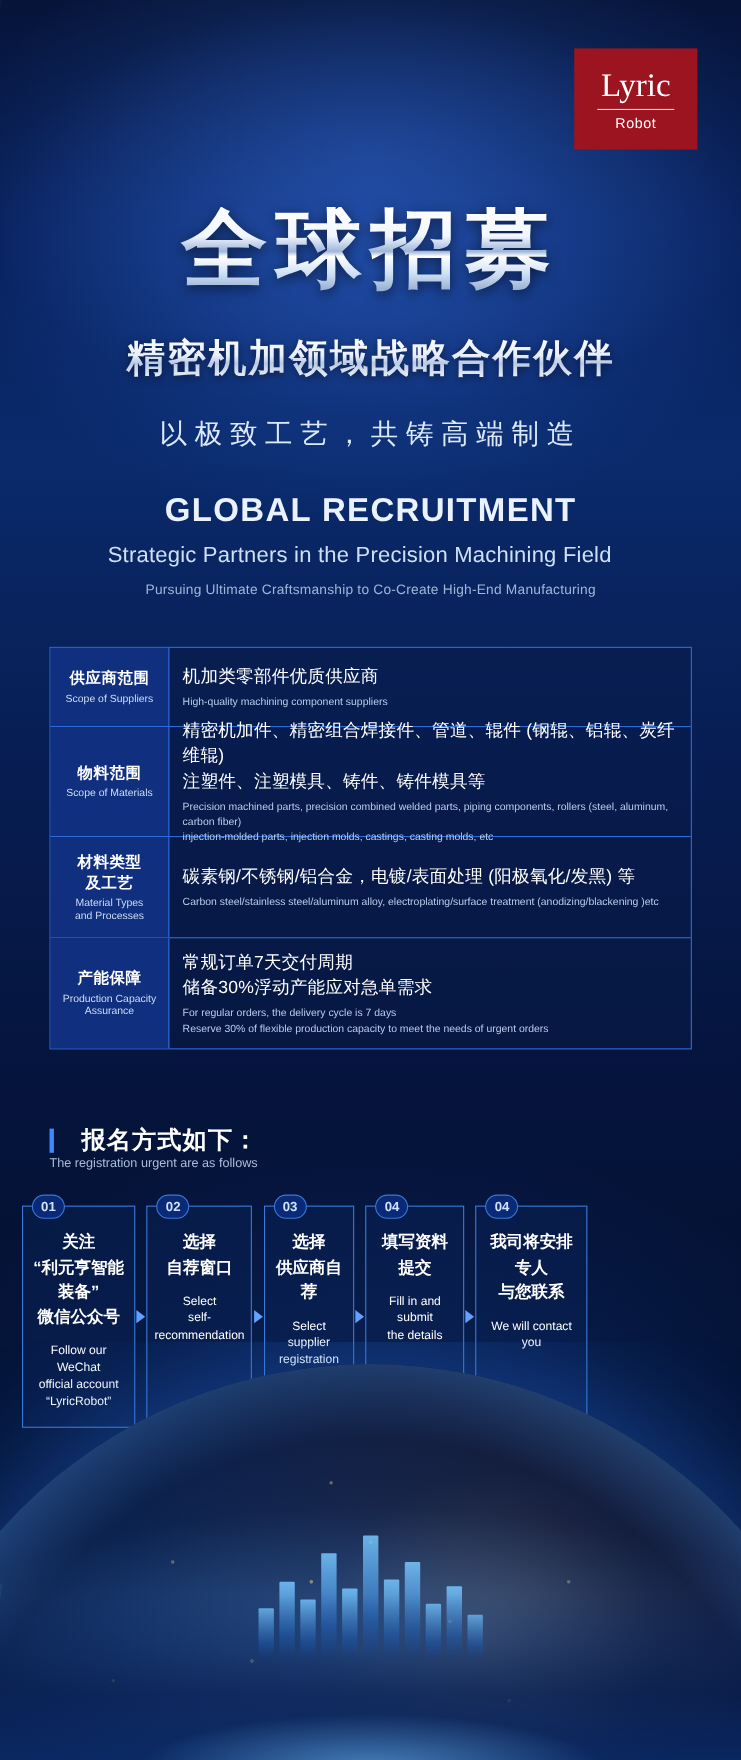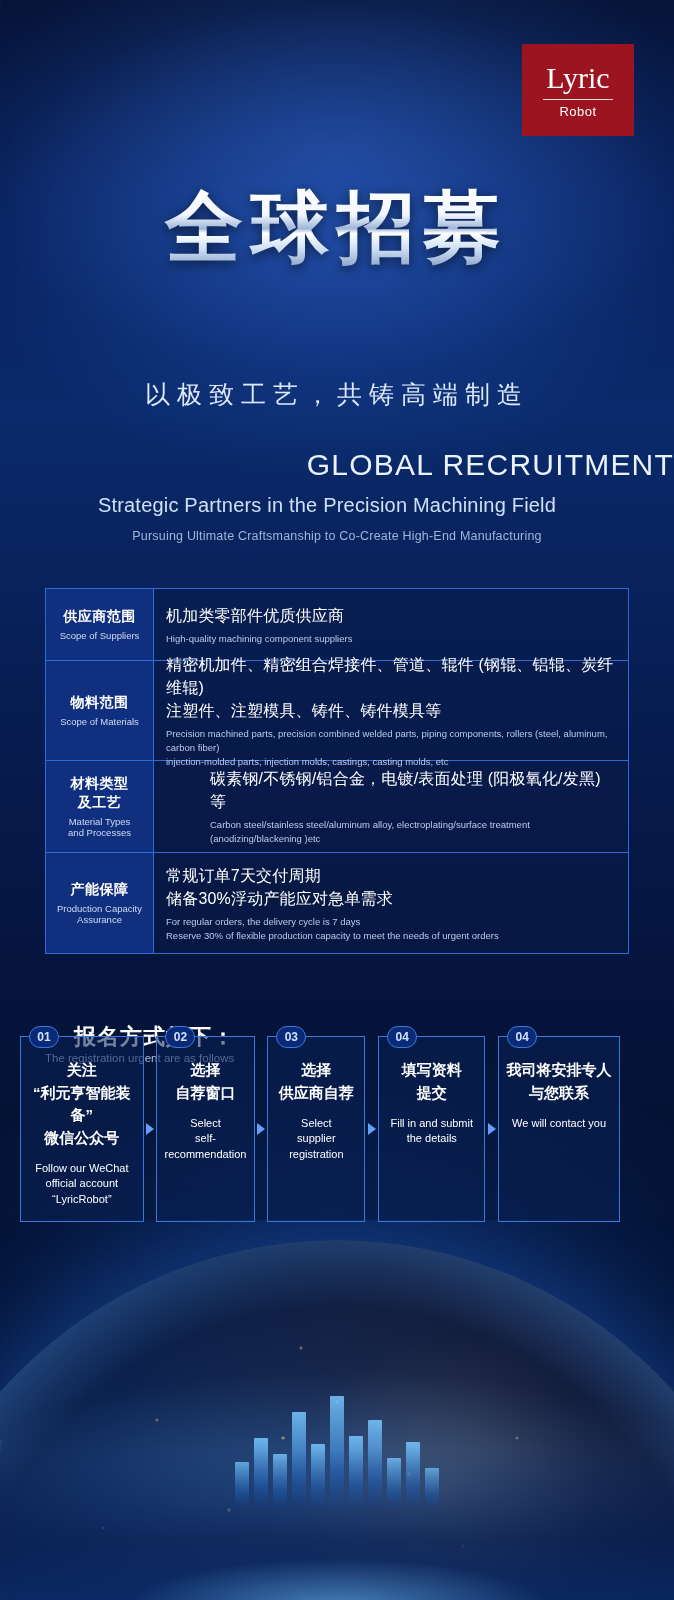--- a/index.html
+++ b/index.html
@@ -88,22 +88,22 @@
   .title-slogan {
     position:absolute; top:378px; left:0; width:674px;
     text-align:center;
     color:#dce8fb;
     font-size:25px;
     letter-spacing:7px;
     font-family:"DejaVu Sans", sans-serif;
   }
   .en-1 {
     position:absolute; top:448px; left:0; width:674px;
-    text-align:right; color:#eaf2ff;
-    font-size:30px; letter-spacing:1.2px; font-weight:400;
+    text-align:center; color:#eaf2ff;
+    font-size:30px; letter-spacing:1.2px; font-weight:700;
     font-family:"Liberation Sans", sans-serif;
   }
   .en-2 {
     position:absolute; top:494px; left:0; width:654px;
     text-align:center; color:#cfe0f6;
     font-size:20px; letter-spacing:.2px; font-weight:300;
   }
   .en-3 {
     position:absolute; top:529px; left:0; width:674px;
     text-align:center; color:#9fb6d4;
@@ -128,38 +128,38 @@
   .tlabel .cn { font-size:14px; font-weight:bold; letter-spacing:.5px; line-height:1.35; }
   .tlabel .en { font-size:9.5px; color:#cfdcf4; margin-top:4px; line-height:1.25; }
   .tbody {
     flex:1; padding:10px 12px; color:#ffffff;
     display:flex; flex-direction:column; justify-content:center;
   }
   .tbody .cn { font-size:16px; line-height:1.45; letter-spacing:.2px; }
   .tbody .en { font-size:9.5px; color:#b9cdea; margin-top:5px; line-height:1.45; }
   .r1 { height:72px; }
   .r2 { height:100px; }
-  .r3 { height:92px;gap:44px; }
+  .r3 { height:92px; }
   .r4 { height:100px;justify-content:flex-end; }
 
   
   .reg-head {
     position:absolute; left:45px; top:1022px;
     display:flex; align-items:center;gap:16px;
   }
   .reg-bar { width:4px; height:22px; background:#3b8bff; margin-right:9px; }
   .reg-cn { color:#ffffff; font-size:22px; font-weight:bold; letter-spacing:1px; }
   .reg-en {
     position:absolute; left:45px; top:1052px;
     color:#a9bedd; font-size:11.5px;
   }
 
   
   .steps {
-    position:absolute; left:20px; top:1036px; width:600px;
+    position:absolute; left:20px; top:1096px; width:514px;
     display:flex; align-items:stretch; gap:0;
   }
   .step {
     position:relative;
     border:1px solid #3a79d8;
     background:rgba(10,32,84,0.55);
     color:#ffffff;
     padding:22px 6px 14px;
     text-align:center;
     display:flex; flex-direction:column; align-items:center; justify-content:flex-start;
@@ -254,20 +254,21 @@
 
   <div class="logo">
     <div class="logo-inner">
       <span class="logo-main">Lyric</span>
       <div class="logo-line"></div>
       <span class="logo-sub">Robot</span>
     </div>
   </div>
 
   <div class="title-main">全球招募</div>
+  <div class="title-sub">精密机加领域战略合作伙伴</div>
   <div class="title-slogan">以极致工艺，共铸高端制造</div>
   <div class="en-1">GLOBAL RECRUITMENT</div>
   <div class="en-2">Strategic Partners in the Precision Machining Field</div>
   <div class="en-3">Pursuing Ultimate Craftsmanship to Co-Create High-End Manufacturing</div>
 
   <div class="table">
     <div class="trow r1">
       <div class="tlabel">
         <div class="cn">供应商范围</div>
         <div class="en">Scope of Suppliers</div>

